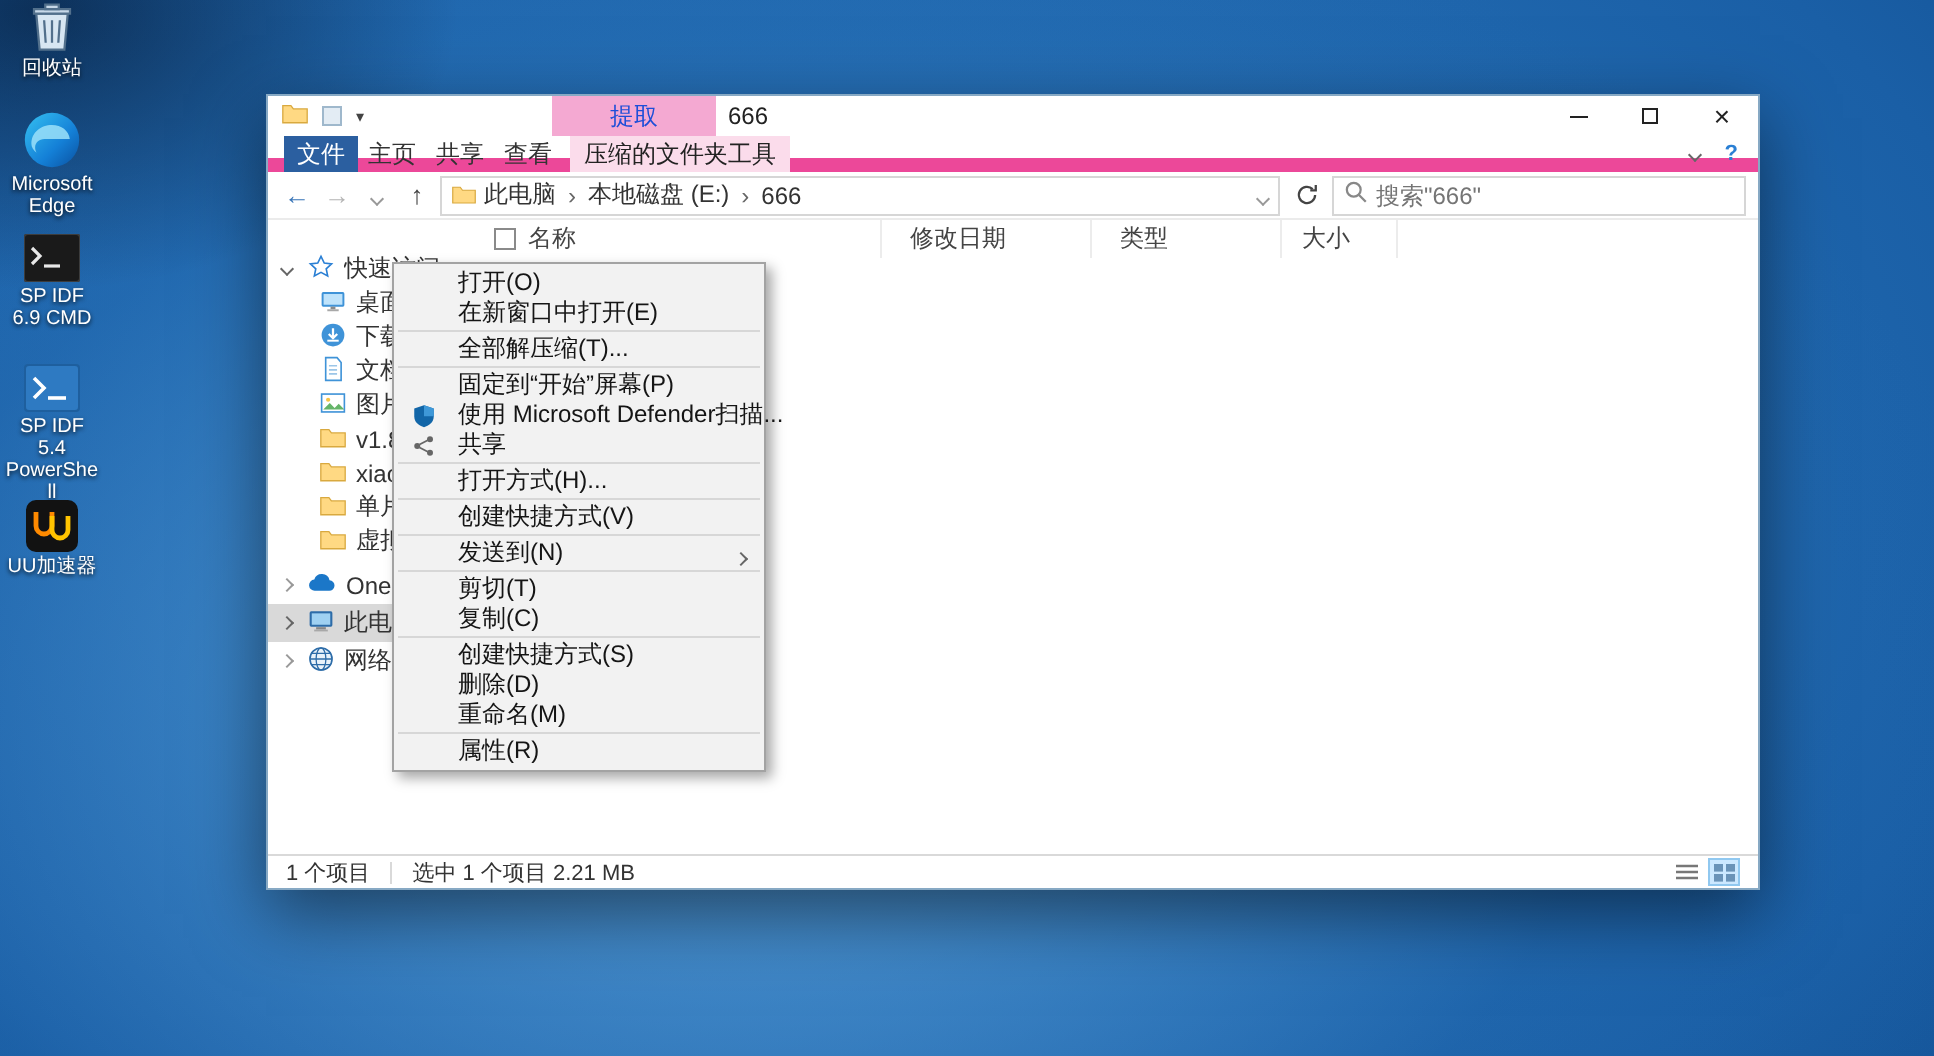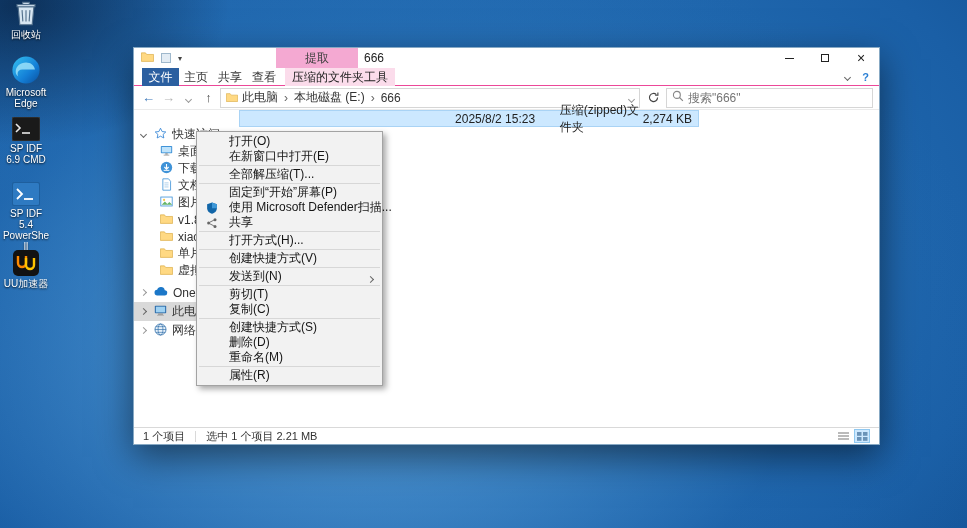--- a/index.html
+++ b/index.html
@@ -20,29 +20,29 @@
   .dicon .dlabel { text-shadow:0 1px 2px rgba(0,0,0,.85); word-wrap:break-word; }
 
   
   .window { position:absolute; left:133px; top:47px; width:747px; height:398px; background:#fff;
     border:1px solid #87a9c4; box-shadow:0 12px 34px rgba(0,0,0,.5); font-size:12px; color:#222; }
 
   .titlebar { position:relative; height:20px; background:#fff; }
   .qat { position:absolute; left:7px; top:3px; display:flex; gap:7px; align-items:center; height:14px; }
   .qat-chip { width:10px; height:10px; background:#e3ecf4; border:1px solid #9fb8cc; }
   .qat-caret { font-size:8px; color:#444; }
-  .ctx-tab { position:absolute; left:142px; top:0; width:82px; height:20px; background:#f4a9d2; text-align:center; line-height:20px; color:#404040; }
+  .ctx-tab { position:absolute; left:142px; top:0; width:82px; height:20px; background:#f4a9d2; text-align:center; line-height:20px; color:#1d4ed8; }
   .win-title { position:absolute; left:230px; top:0; line-height:20px; }
   .win-btns { position:absolute; right:0; top:0; height:20px; display:flex; }
   .wbtn { width:36px; height:20px; display:flex; align-items:center; justify-content:center; color:#222; }
   .ico-min { width:9px; height:1px; background:#222; }
   .ico-max { width:8px; height:8px; border:1px solid #222; }
   .ico-close { font-size:14px; line-height:1; }
 
-  .tabrow { position:relative; height:18px; display:flex; align-items:flex-start; padding-left:8px; background:#fff; border-bottom:1px solid #ec4899; }
+  .tabrow { position:relative; height:18px; display:flex; align-items:flex-start; padding-left:8px; background:#fff; border-bottom:7px solid #ec4899; }
   .tab { width:34px; text-align:center; line-height:18px; color:#333; }
   .tab.file { width:37px; background:#2b5fa0; color:#fff; }
   .tab.tool { width:auto; padding:0 7px; margin-left:4px; background:#fbdceb; color:#222; }
   .ribbon-right { position:absolute; right:10px; top:0; height:18px; display:flex; gap:12px; align-items:center; }
   .help-q { color:#2a7fd4; font-weight:bold; font-size:11px; }
 
   .chev { display:inline-block; width:5px; height:5px; border-right:1.4px solid #666; border-bottom:1.4px solid #666; transform:rotate(45deg); }
   .chev.right { transform:rotate(-45deg); }
   .chev.dim { border-color:#999; }
 
@@ -331,27 +331,36 @@
           <span><svg width="13" height="13" viewBox="0 0 16 16">
                 <circle cx="8" cy="8" r="6.8" fill="#e8f2fa" stroke="#2d6ca8"></circle>
                 <ellipse cx="8" cy="8" rx="3" ry="6.8" fill="none" stroke="#2d6ca8" stroke-width=".8"></ellipse>
                 <path d="M1.2 8h13.6M2.2 4.5h11.6M2.2 11.5h11.6" stroke="#2d6ca8" stroke-width=".8" fill="none"></path>
               </svg></span>
           <span class="slabel">网络</span>
         </div>
       </div>
 
       <div class="filearea">
-
-        <div class="filerow">
-          <div class="cell c-name"></div>
-          <div class="cell c-date">2025/8/2 15:23</div>
-          <div class="cell c-type">压缩(zipped)文件夹</div>
-          <div class="cell c-size">2,274 KB</div>
-        </div>
+        <div class="cols">
+          <div class="col c-name">
+            <span class="checkbox"></span>
+            <span>名称</span>
+          </div>
+          <div class="col c-date">
+            <span>修改日期</span>
+          </div>
+          <div class="col c-type">
+            <span>类型</span>
+          </div>
+          <div class="col c-size">
+            <span>大小</span>
+          </div>
+        </div>
+
       </div>
     </div>
 
     <div class="statusbar">
       <span>1 个项目</span>
       <span class="sb-div"></span>
       <span>选中 1 个项目 2.21 MB</span>
       <span class="sb-views">
         <span class="vbtn">
           <svg width="11" height="9" viewBox="0 0 11 9">

